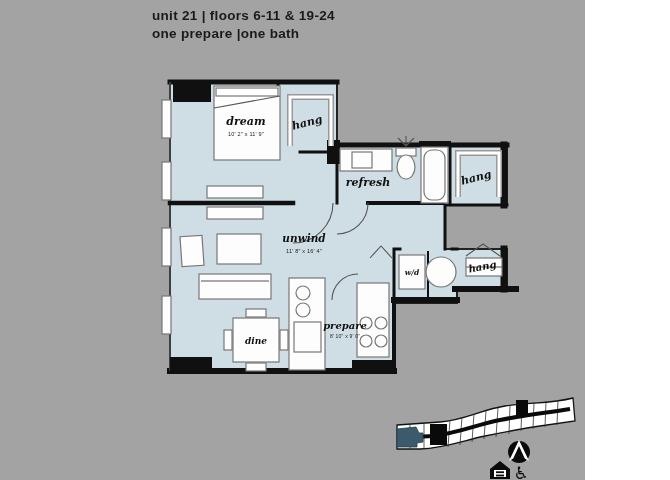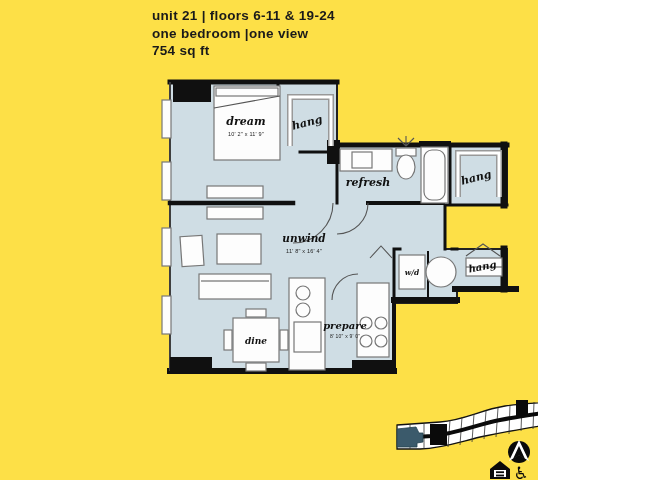--- a/index.html
+++ b/index.html
@@ -1,36 +1,35 @@
 <!DOCTYPE html>
 <html><head>
 <meta charset="utf-8">
 <style>
   html,body{margin:0;padding:0;background:#ffffff;}
-  .page{position:relative;width:538px;height:480px;background:#fde047;overflow:hidden;
+  .page{position:relative;width:585px;height:480px;background:#a3a3a3;overflow:hidden;
         font-family:"Liberation Sans",sans-serif;}
   .header{position:absolute;left:152px;top:7px;color:#1a1a1a;}
   .header div{font-size:13.5px;font-weight:700;line-height:17.5px;letter-spacing:.3px;}
   svg{position:absolute;left:0;top:0;}
   .room-label{font-family:"DejaVu Serif",serif;font-style:italic;font-weight:bold;fill:#101010;}
   .dim-label{font-family:"Liberation Sans",sans-serif;fill:#222;letter-spacing:.2px;}
   .wall{stroke:#101010;fill:none;stroke-linecap:square;}
   .thinwall{stroke:#4a4a4a;fill:none;}
   .furn{fill:#fdfdfd;stroke:#777;stroke-width:1.2;}
   .sketch{stroke:#555;fill:none;stroke-width:1.1;}
 </style>
 </head>
 <body>
 
 <div class="page">
 
   <div class="header">
     <div>unit 21 | floors 6-11 &amp; 19-24</div>
-    <div>one bedroom |one view</div>
-    <div>754 sq ft</div>
+    <div>one prepare |one bath</div>
   </div>
 
   <svg width="670" height="480" viewBox="0 0 670 480">
 
     <path d="M 170,82 H 337 V 145 H 507 V 205 H 445 V 249 H 507 V 289 H 457 V 303 H 394 V 371 H 170 Z" fill="#cfdde4" stroke="#222" stroke-width="2"></path>
 
     <g>
       <path class="wall" stroke-width="5" d="M 170,82 H 337"></path>
       <path class="wall" stroke-width="5" d="M 337,145 H 507"></path>
       <path class="wall" stroke-width="7" d="M 504,145 V 205"></path>

